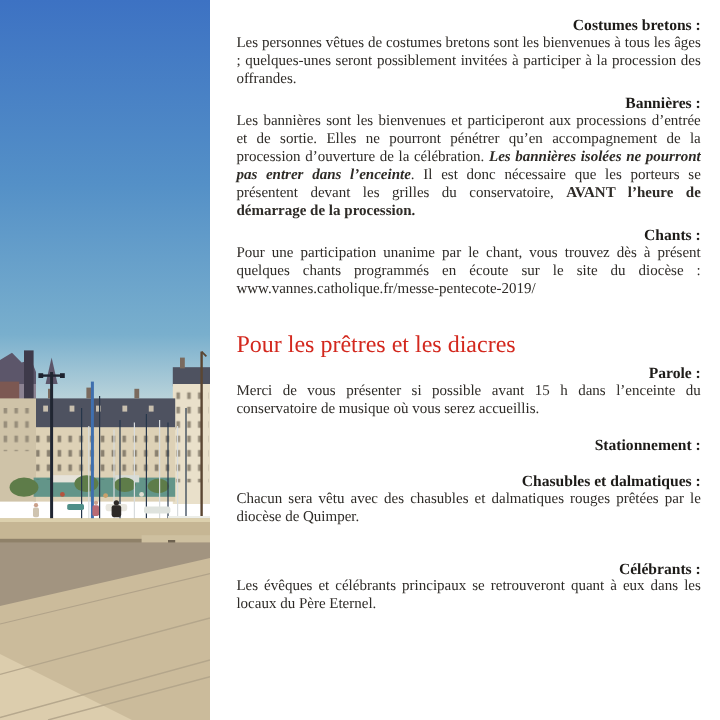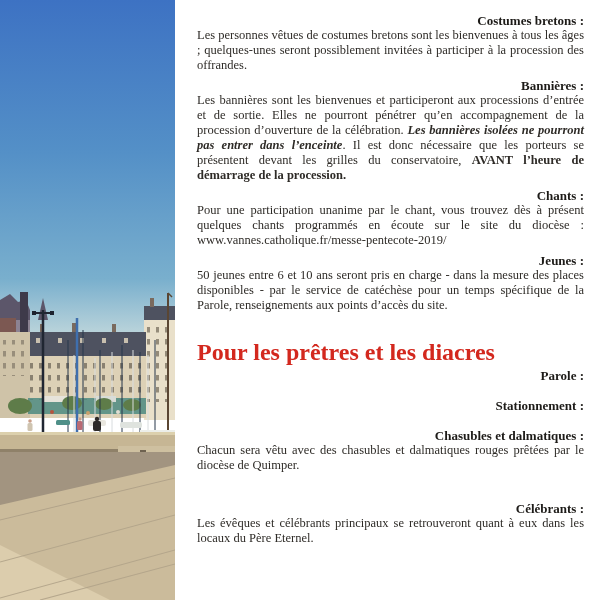--- a/index.html
+++ b/index.html
@@ -21,21 +21,21 @@
   .sec.gap-lg{margin-bottom:15px;}
   .sec.gap-md{margin-bottom:28px;}
   .sec.gap-none{margin-bottom:0;}
   h3.sec-h{
     font-size:13px;line-height:15px;margin:0;padding:0;
     font-weight:bold;color:var(--heading-text);text-align:right;
   }
   .sec p{margin:0;padding:0;}
   h2.red-title{
     margin:28px 0 5px 0;padding:0;
-    font-size:24px;line-height:22px;font-weight:bold;
+    font-size:20px;line-height:22px;font-weight:normal;
     color:var(--accent-red);text-align:left;
   }
   .bi{font-weight:bold;font-style:italic;}
   .b{font-weight:bold;}
   .url{overflow-wrap:anywhere;margin-top:32px;}
 </style>
 </head>
 <body>
 
 <div class="photo">
@@ -178,29 +178,26 @@
   <div class="sec">
     <h3 class="sec-h">Bannières :</h3>
     <p><span>Les bannières sont les bienvenues et participeront aux processions d’entrée et de sortie. Elles ne pourront pénétrer qu’en accompagnement de la procession d’ouverture de la célébration. </span><span class="bi">Les bannières isolées ne pourront pas entrer dans l’enceinte</span><span>. Il est donc nécessaire que les porteurs se présentent devant les grilles du conservatoire, </span><span class="b">AVANT l’heure de démarrage de la procession.</span></p>
   </div>
 
   <div class="sec">
     <h3 class="sec-h">Chants :</h3>
     <p><span>Pour une participation unanime par le chant, vous trouvez dès à présent quelques chants programmés en écoute sur le site du diocèse : </span><span class="url">www.vannes.catholique.fr/messe-pentecote-2019/</span></p>
   </div>
 
-  <div class="sec gap-none">
-    <h3 class="sec-h">Jeunes :</h3>
-    <p>50 jeunes entre 6 et 10 ans seront pris en charge - dans la mesure des places disponibles - par le service de catéchèse pour un temps spécifique de la Parole, renseignements aux points d’accès du site.</p>
-  </div>
 
   <h2 class="red-title">Pour les prêtres et les diacres</h2>
 
   <div class="sec gap-lg">
     <h3 class="sec-h">Parole :</h3>
+    <p>Merci de vous présenter si possible avant 15 h dans l’enceinte du conservatoire de musique où vous serez accueillis.</p>
   </div>
 
   <div class="sec gap-lg">
     <h3 class="sec-h">Stationnement :</h3>
   </div>
 
   <div class="sec gap-md">
     <h3 class="sec-h">Chasubles et dalmatiques :</h3>
     <p>Chacun sera vêtu avec des chasubles et dalmatiques rouges prêtées par le diocèse de Quimper.</p>
   </div>

